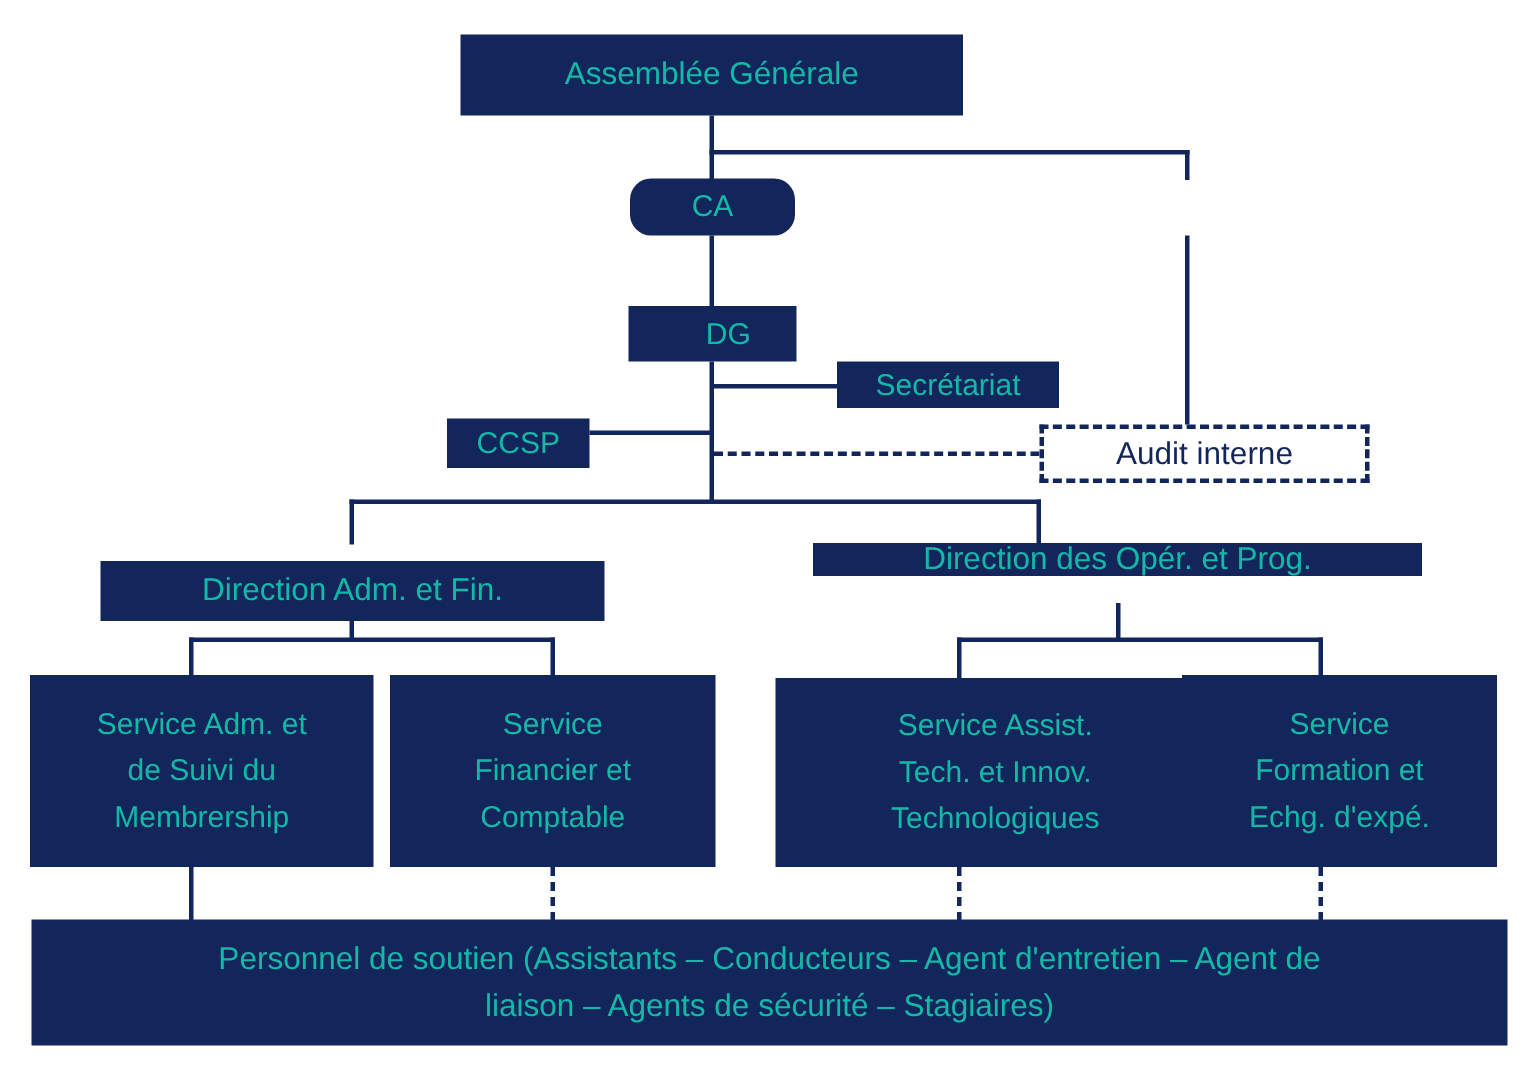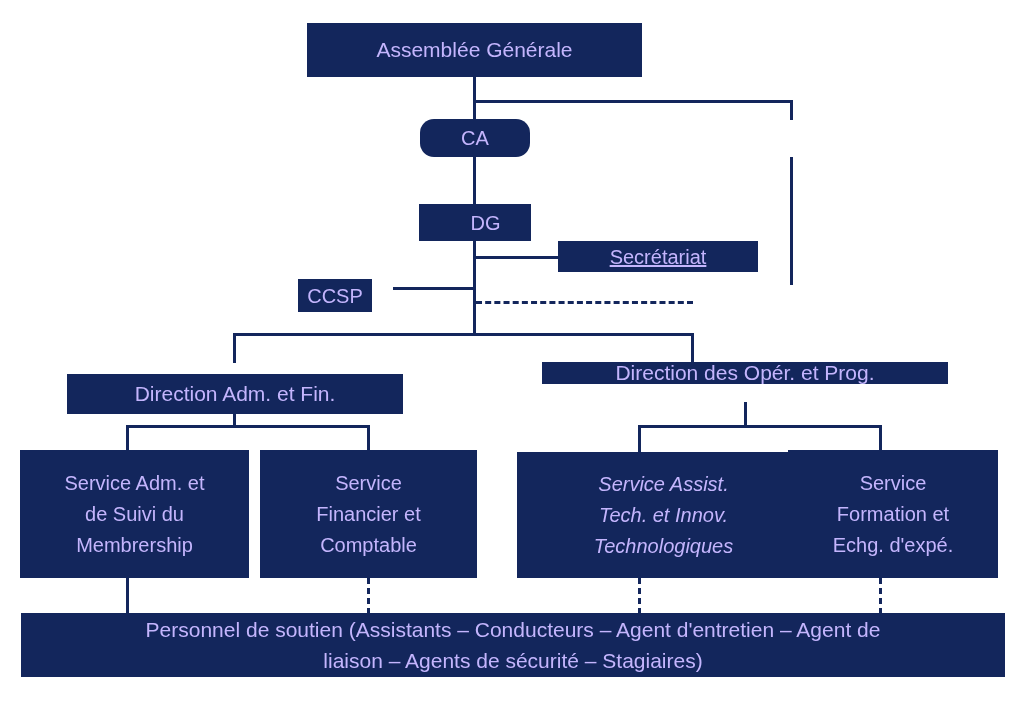--- a/index.html
+++ b/index.html
@@ -11,21 +11,21 @@
   .canvas {
     position: relative;
     width: 1026px;
     height: 721px;
     background: #ffffff;
     overflow: hidden;
   }
   .node {
     position: absolute;
     background: #13265c;
-    color: #c4b5fd;
+    color: #14b8a6;
     display: flex;
     align-items: center;
     justify-content: center;
     text-align: center;
     font-size: 20px;
     line-height: 1.5;
     white-space: pre-line;
     box-sizing: border-box;
   }
   .node--outline {
@@ -82,41 +82,42 @@
   <div class="line line--dash-v" style="left:638px; top:578px; height:36px;"></div>
   <div class="line line--dash-v" style="left:879px; top:578px; height:36px;"></div>
 
   <div class="node fs21" style="left:307px; top:23px;  width:335px; height:54px;">Assemblée Générale</div>
 
   <div class="node" style="left:420px; top:119px; width:110px; height:38px;border-radius:14px;">CA</div>
 
 
   <div class="node" style="left:419px; top:204px; width:112px; height:37px;padding-left:21px;">DG</div>
 
-  <div class="node" style="left:558px; top:241px; width:200px; height:31px;text-decoration:underline;">Secrétariat</div>
+  <div class="node" style="left:558px; top:241px; width:148px; height:31px;">Secrétariat</div>
 
-  <div class="node" style="left:298px; top:279px; width:74px; height:33px;">CCSP</div>
+  <div class="node" style="left:298px; top:279px; width:95px; height:33px;">CCSP</div>
 
+  <div class="node node--outline fs21" style="left:693px; top:283px; width:220px; height:39px;">Audit interne</div>
 
   <div class="node fs21" style="left:67px; top:362px; width:336px; height:40px;margin-top:12px;">Direction Adm. et Fin.</div>
 
   <div class="node fs21" style="left:542px; top:362px; width:406px; height:22px;">Direction des Opér. et Prog.</div>
 
   <div class="node svc" style="left:20px; top:450px; width:229px; height:128px;">Service Adm. et
 de Suivi du
 Membrership</div>
 
   <div class="node svc" style="left:260px; top:450px; width:217px; height:128px;">Service
 Financier et
 Comptable</div>
 
-  <div class="node svc" style="left:517px; top:452px; width:293px; height:126px;font-style:italic;">Service Assist.
+  <div class="node svc" style="left:517px; top:452px; width:293px; height:126px;">Service Assist.
 Tech. et Innov.
 Technologiques</div>
 
   <div class="node svc" style="left:788px; top:450px; width:210px; height:128px;">Service
 Formation et
 Echg. d'expé.</div>
 
-  <div class="node fs21" style="left:21px; top:613px; width:984px; height:64px;">Personnel de soutien (Assistants – Conducteurs – Agent d'entretien – Agent de
+  <div class="node fs21" style="left:21px; top:613px; width:984px; height:84px;">Personnel de soutien (Assistants – Conducteurs – Agent d'entretien – Agent de
 liaison – Agents de sécurité – Stagiaires)</div>
 
 </div>
 
 </body></html>

